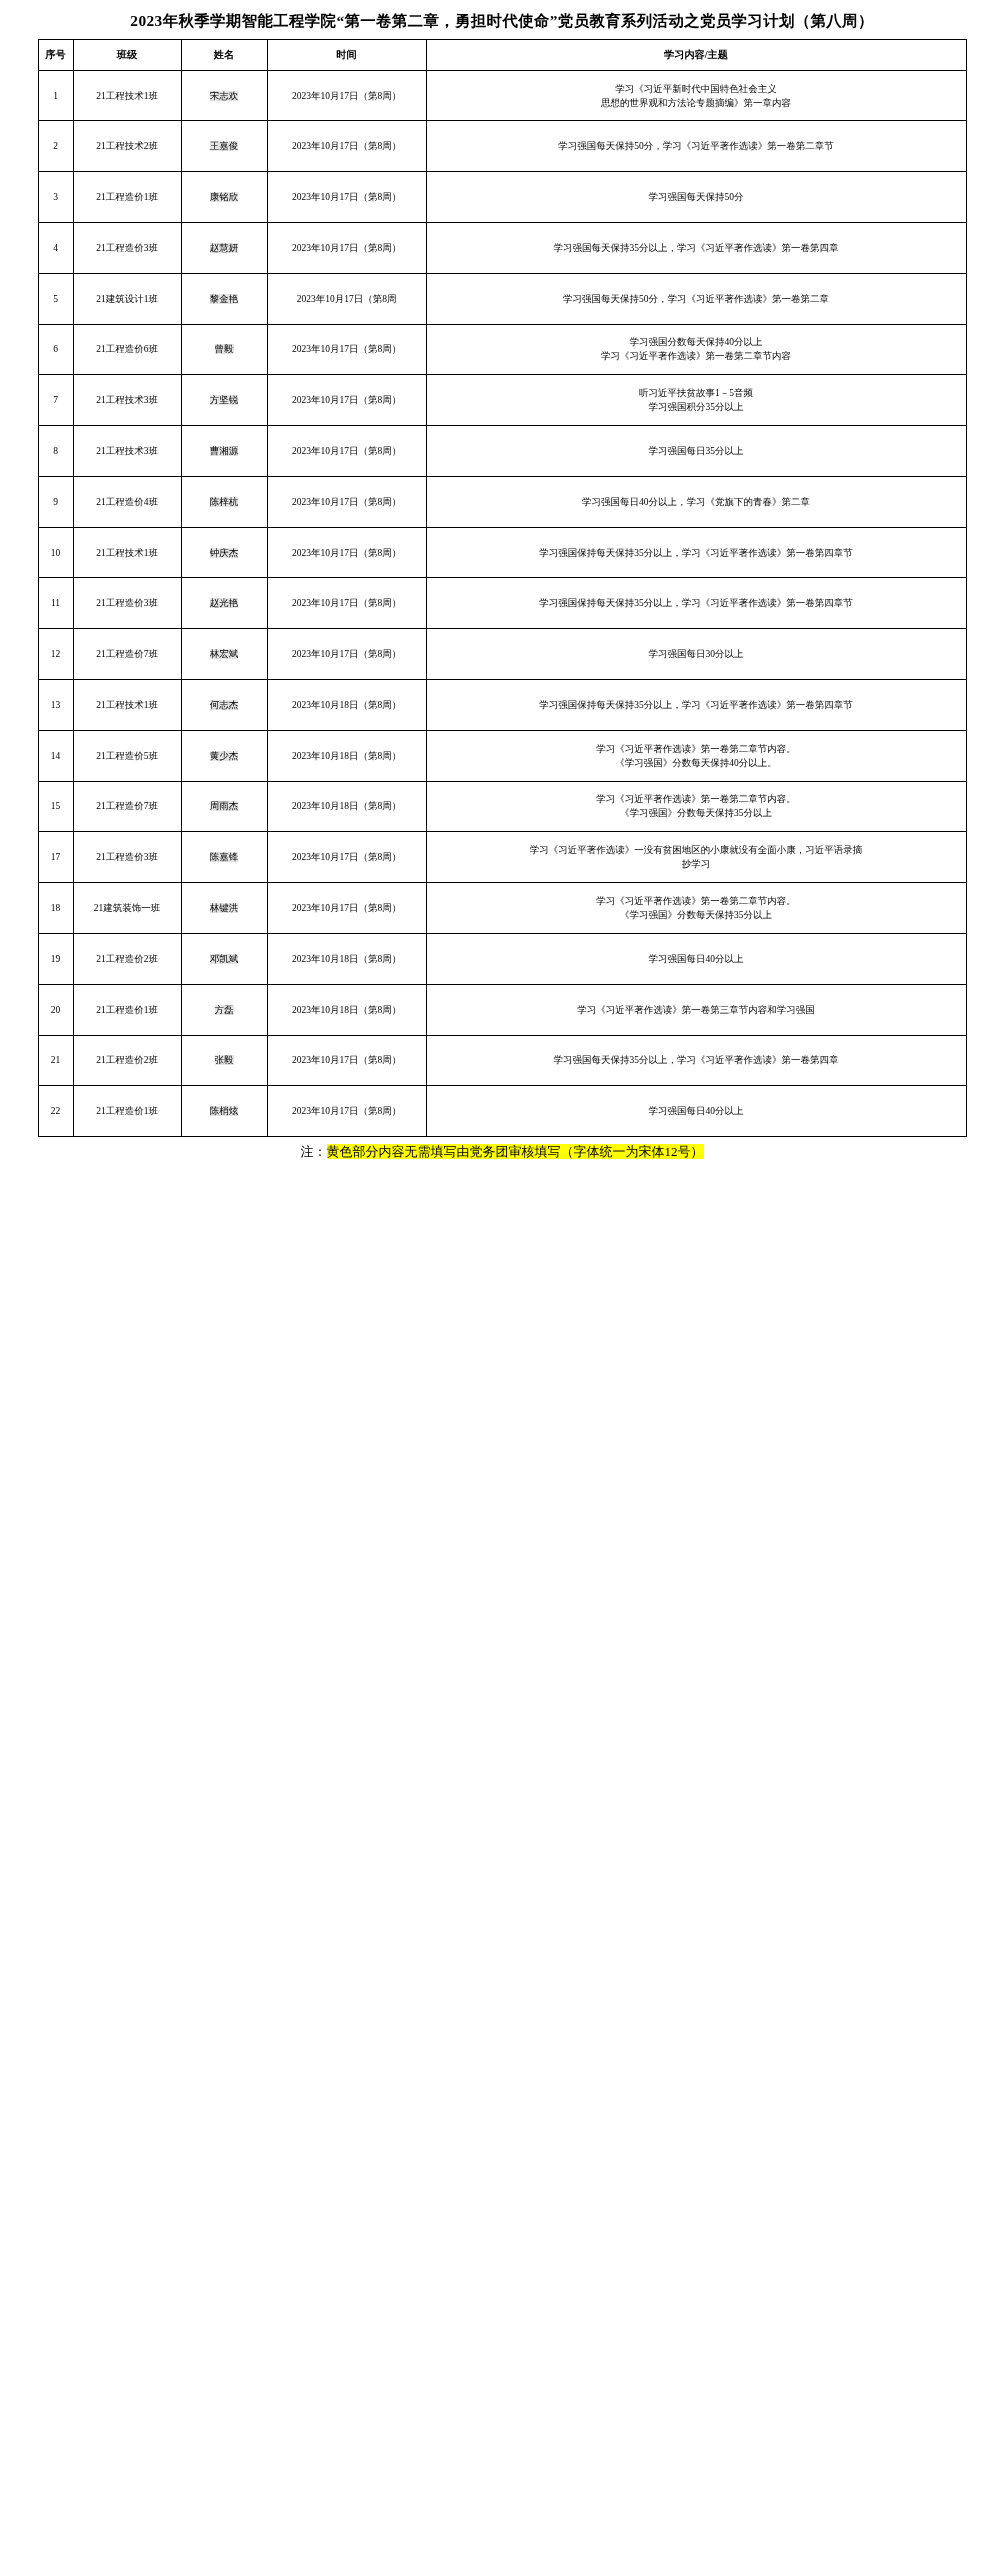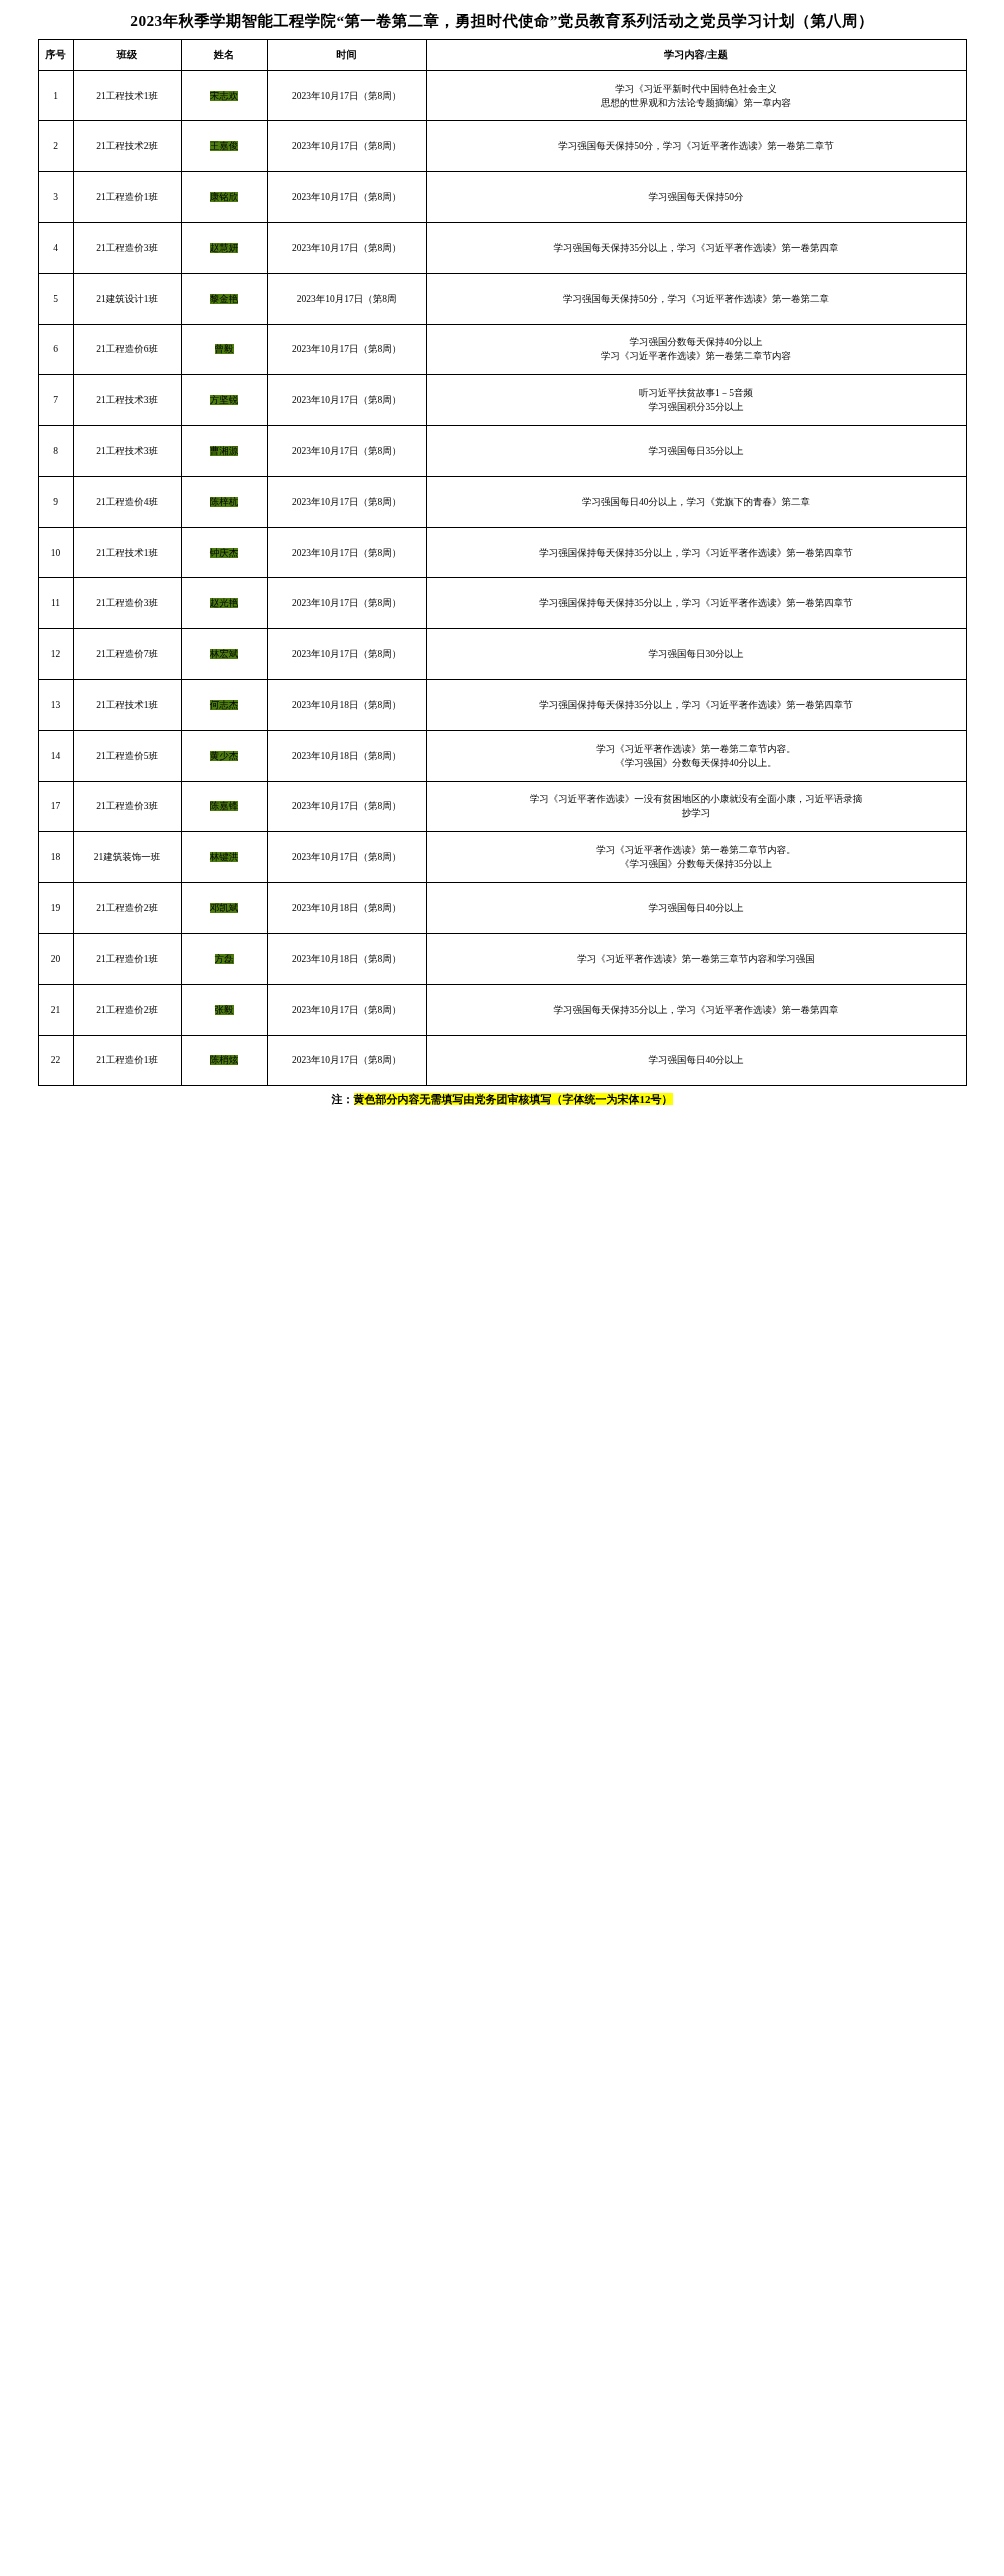--- a/index.html
+++ b/index.html
@@ -52,26 +52,26 @@
   .col-class { width: 108px; }
   .col-name  { width: 86px; }
   .col-time  { width: 159px; }
   .col-topic { width: auto; }
   .topic-cell {
     padding-left: 7.3px;
     padding-right: 7.3px;
   }
   .topic-cell .line { display: block; }
   .name-hl {
-    background: #4d7c0f;
+    background: #e5e5e5;
   }
   .footnote {
     text-align: center;
-    font-weight: bold;
-    font-size: 11px;
+    font-weight: normal;
+    font-size: 13px;
     margin: 5.8px auto 2.9px auto;
   }
   .footnote .hl { background: #ffff00; }
 </style>
 </head>
 <body>
 
 <div class="page">
 
   <div class="doc-title">2023年秋季学期智能工程学院“第一卷第二章，勇担时代使命”党员教育系列活动之党员学习计划（第八周）</div>
@@ -218,20 +218,30 @@
           <td>14</td>
           <td>21工程造价5班</td>
           <td><span class="name-hl">黄少杰</span></td>
           <td>2023年10月18日（第8周）</td>
           <td class="topic-cell">
             <span class="line">学习《习近平著作选读》第一卷第二章节内容。</span>
             <span class="line">《学习强国》分数每天保持40分以上。</span>
           </td>
         </tr>
         <tr>
+          <td>15</td>
+          <td>21工程造价7班</td>
+          <td><span class="name-hl">周雨杰</span></td>
+          <td>2023年10月18日（第8周）</td>
+          <td class="topic-cell">
+            <span class="line">学习《习近平著作选读》第一卷第二章节内容。</span>
+            <span class="line">《学习强国》分数每天保持35分以上</span>
+          </td>
+        </tr>
+        <tr>
           <td>17</td>
           <td>21工程造价3班</td>
           <td><span class="name-hl">陈嘉锋</span></td>
           <td>2023年10月17日（第8周）</td>
           <td class="topic-cell">
             <span class="line">学习《习近平著作选读》一没有贫困地区的小康就没有全面小康，习近平语录摘</span>
             <span class="line">抄学习</span>
           </td>
         </tr>
         <tr>

